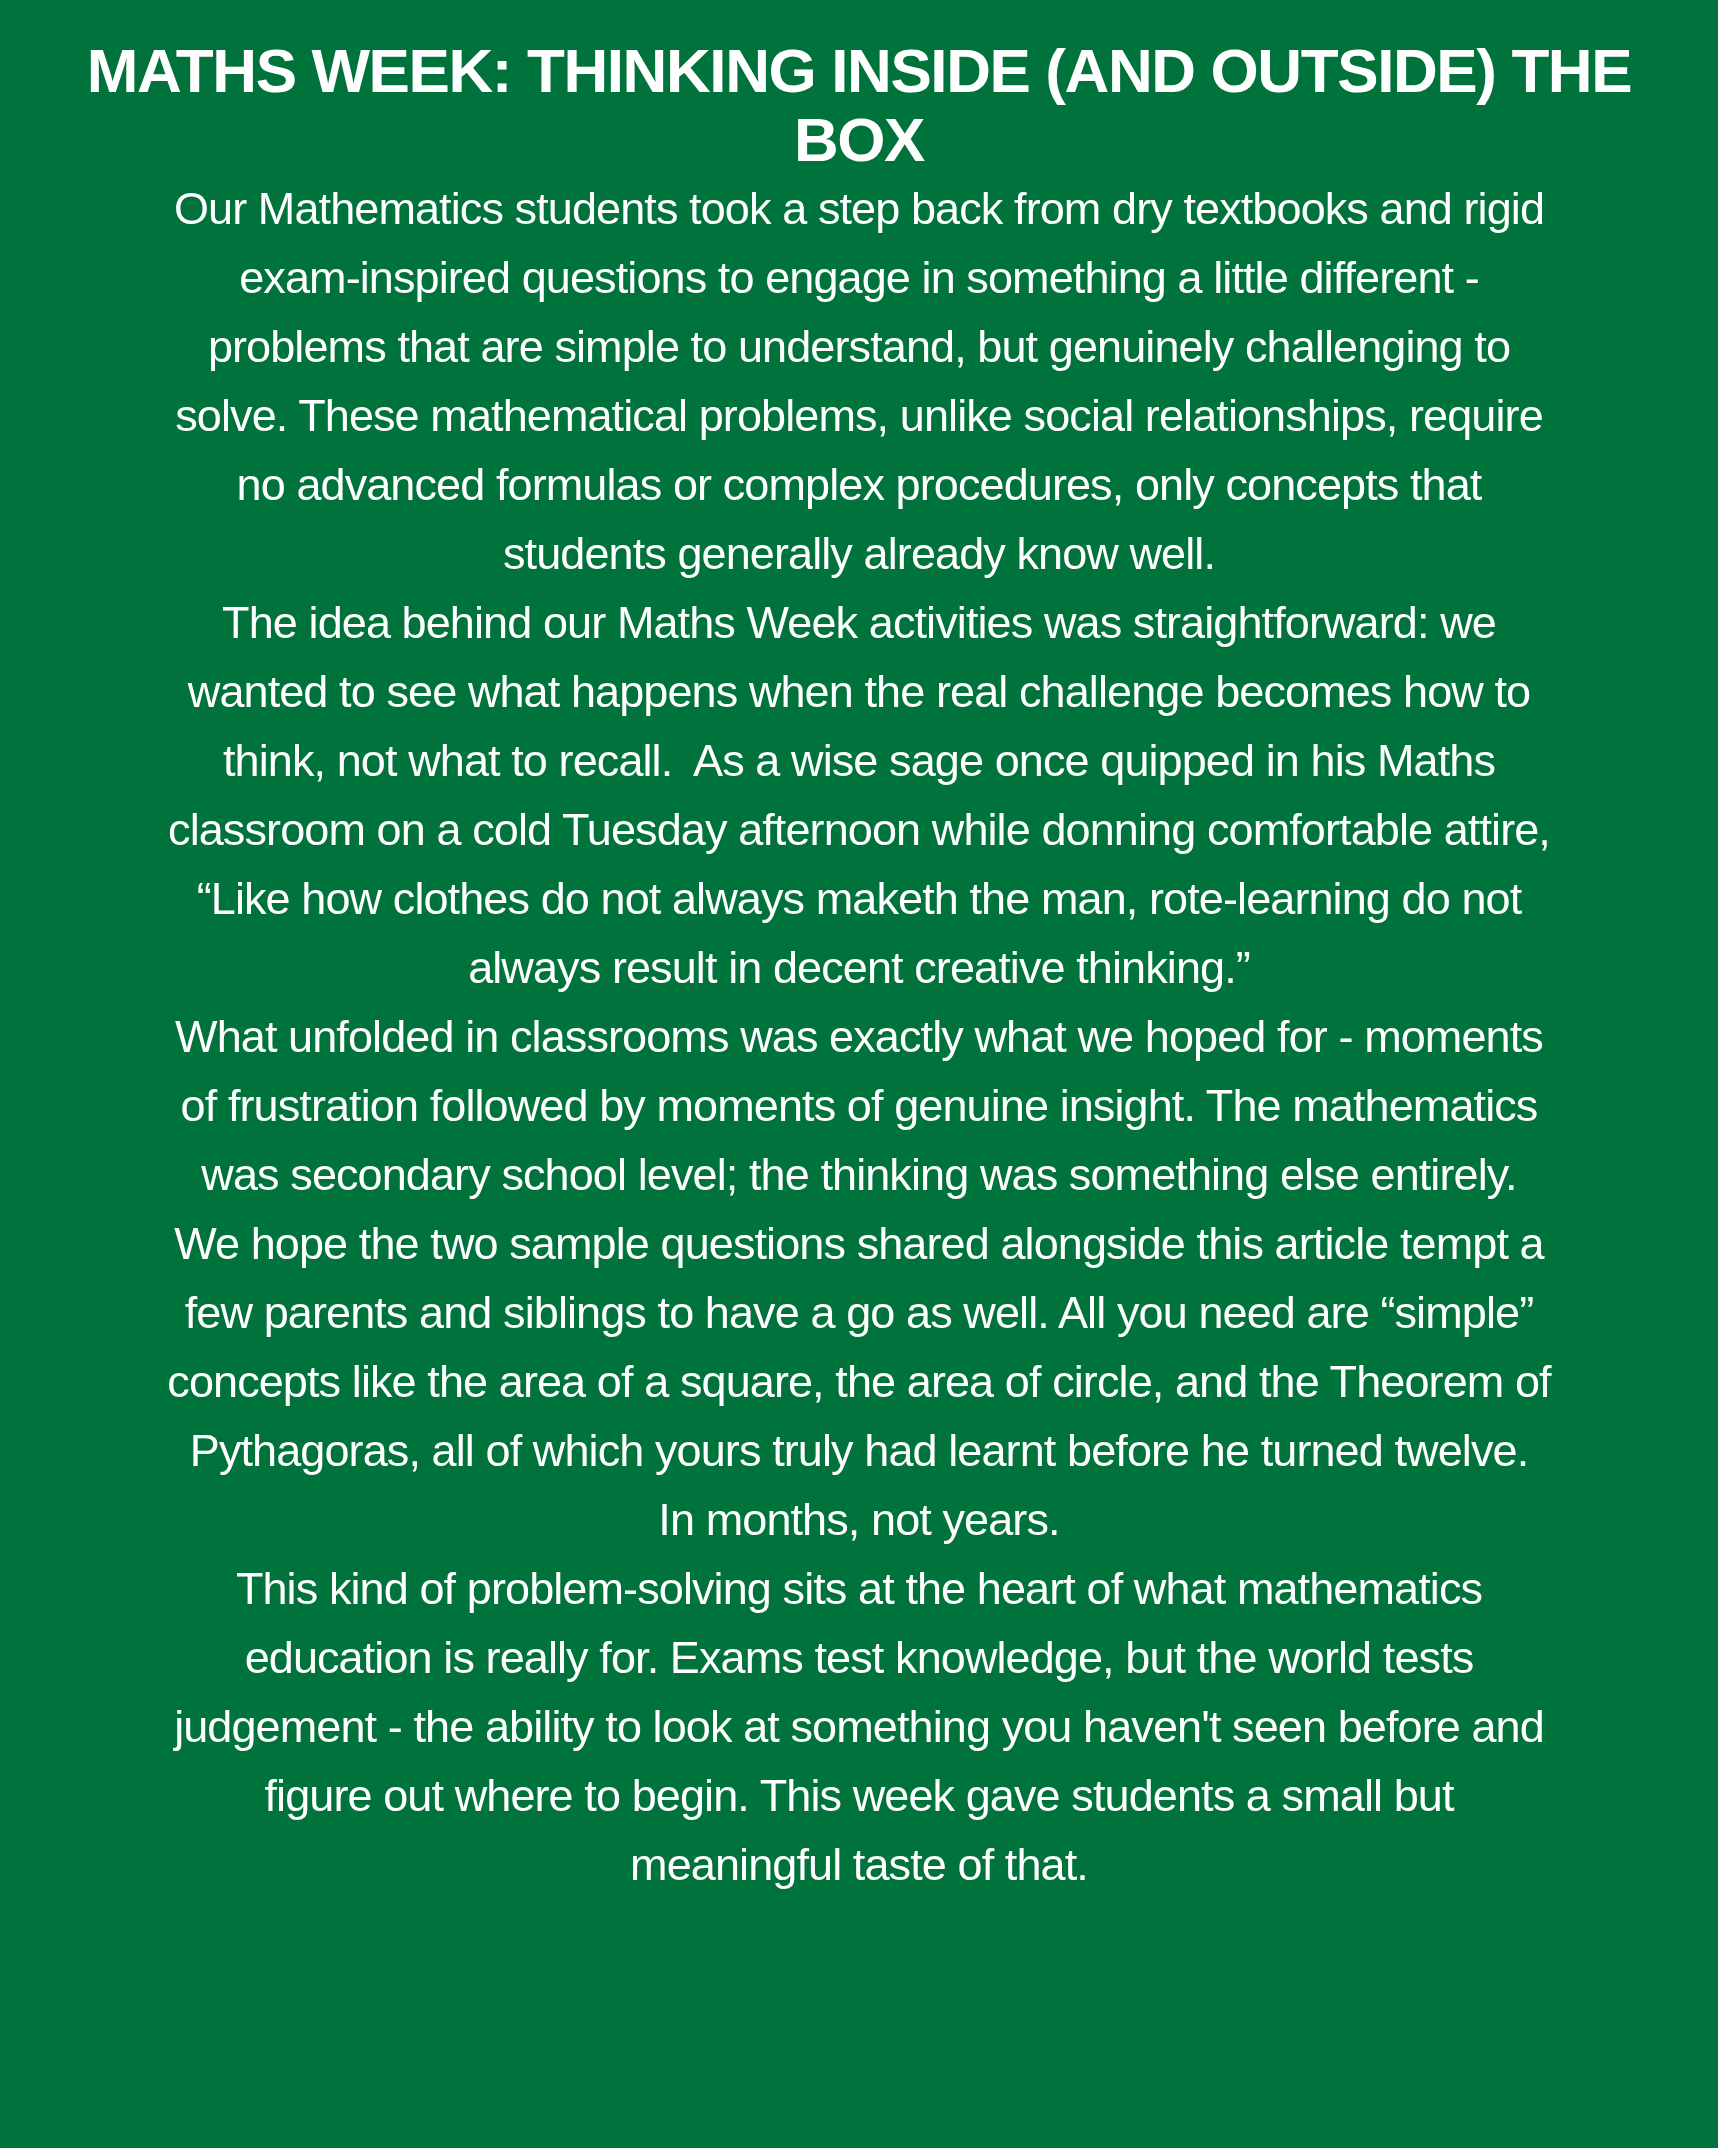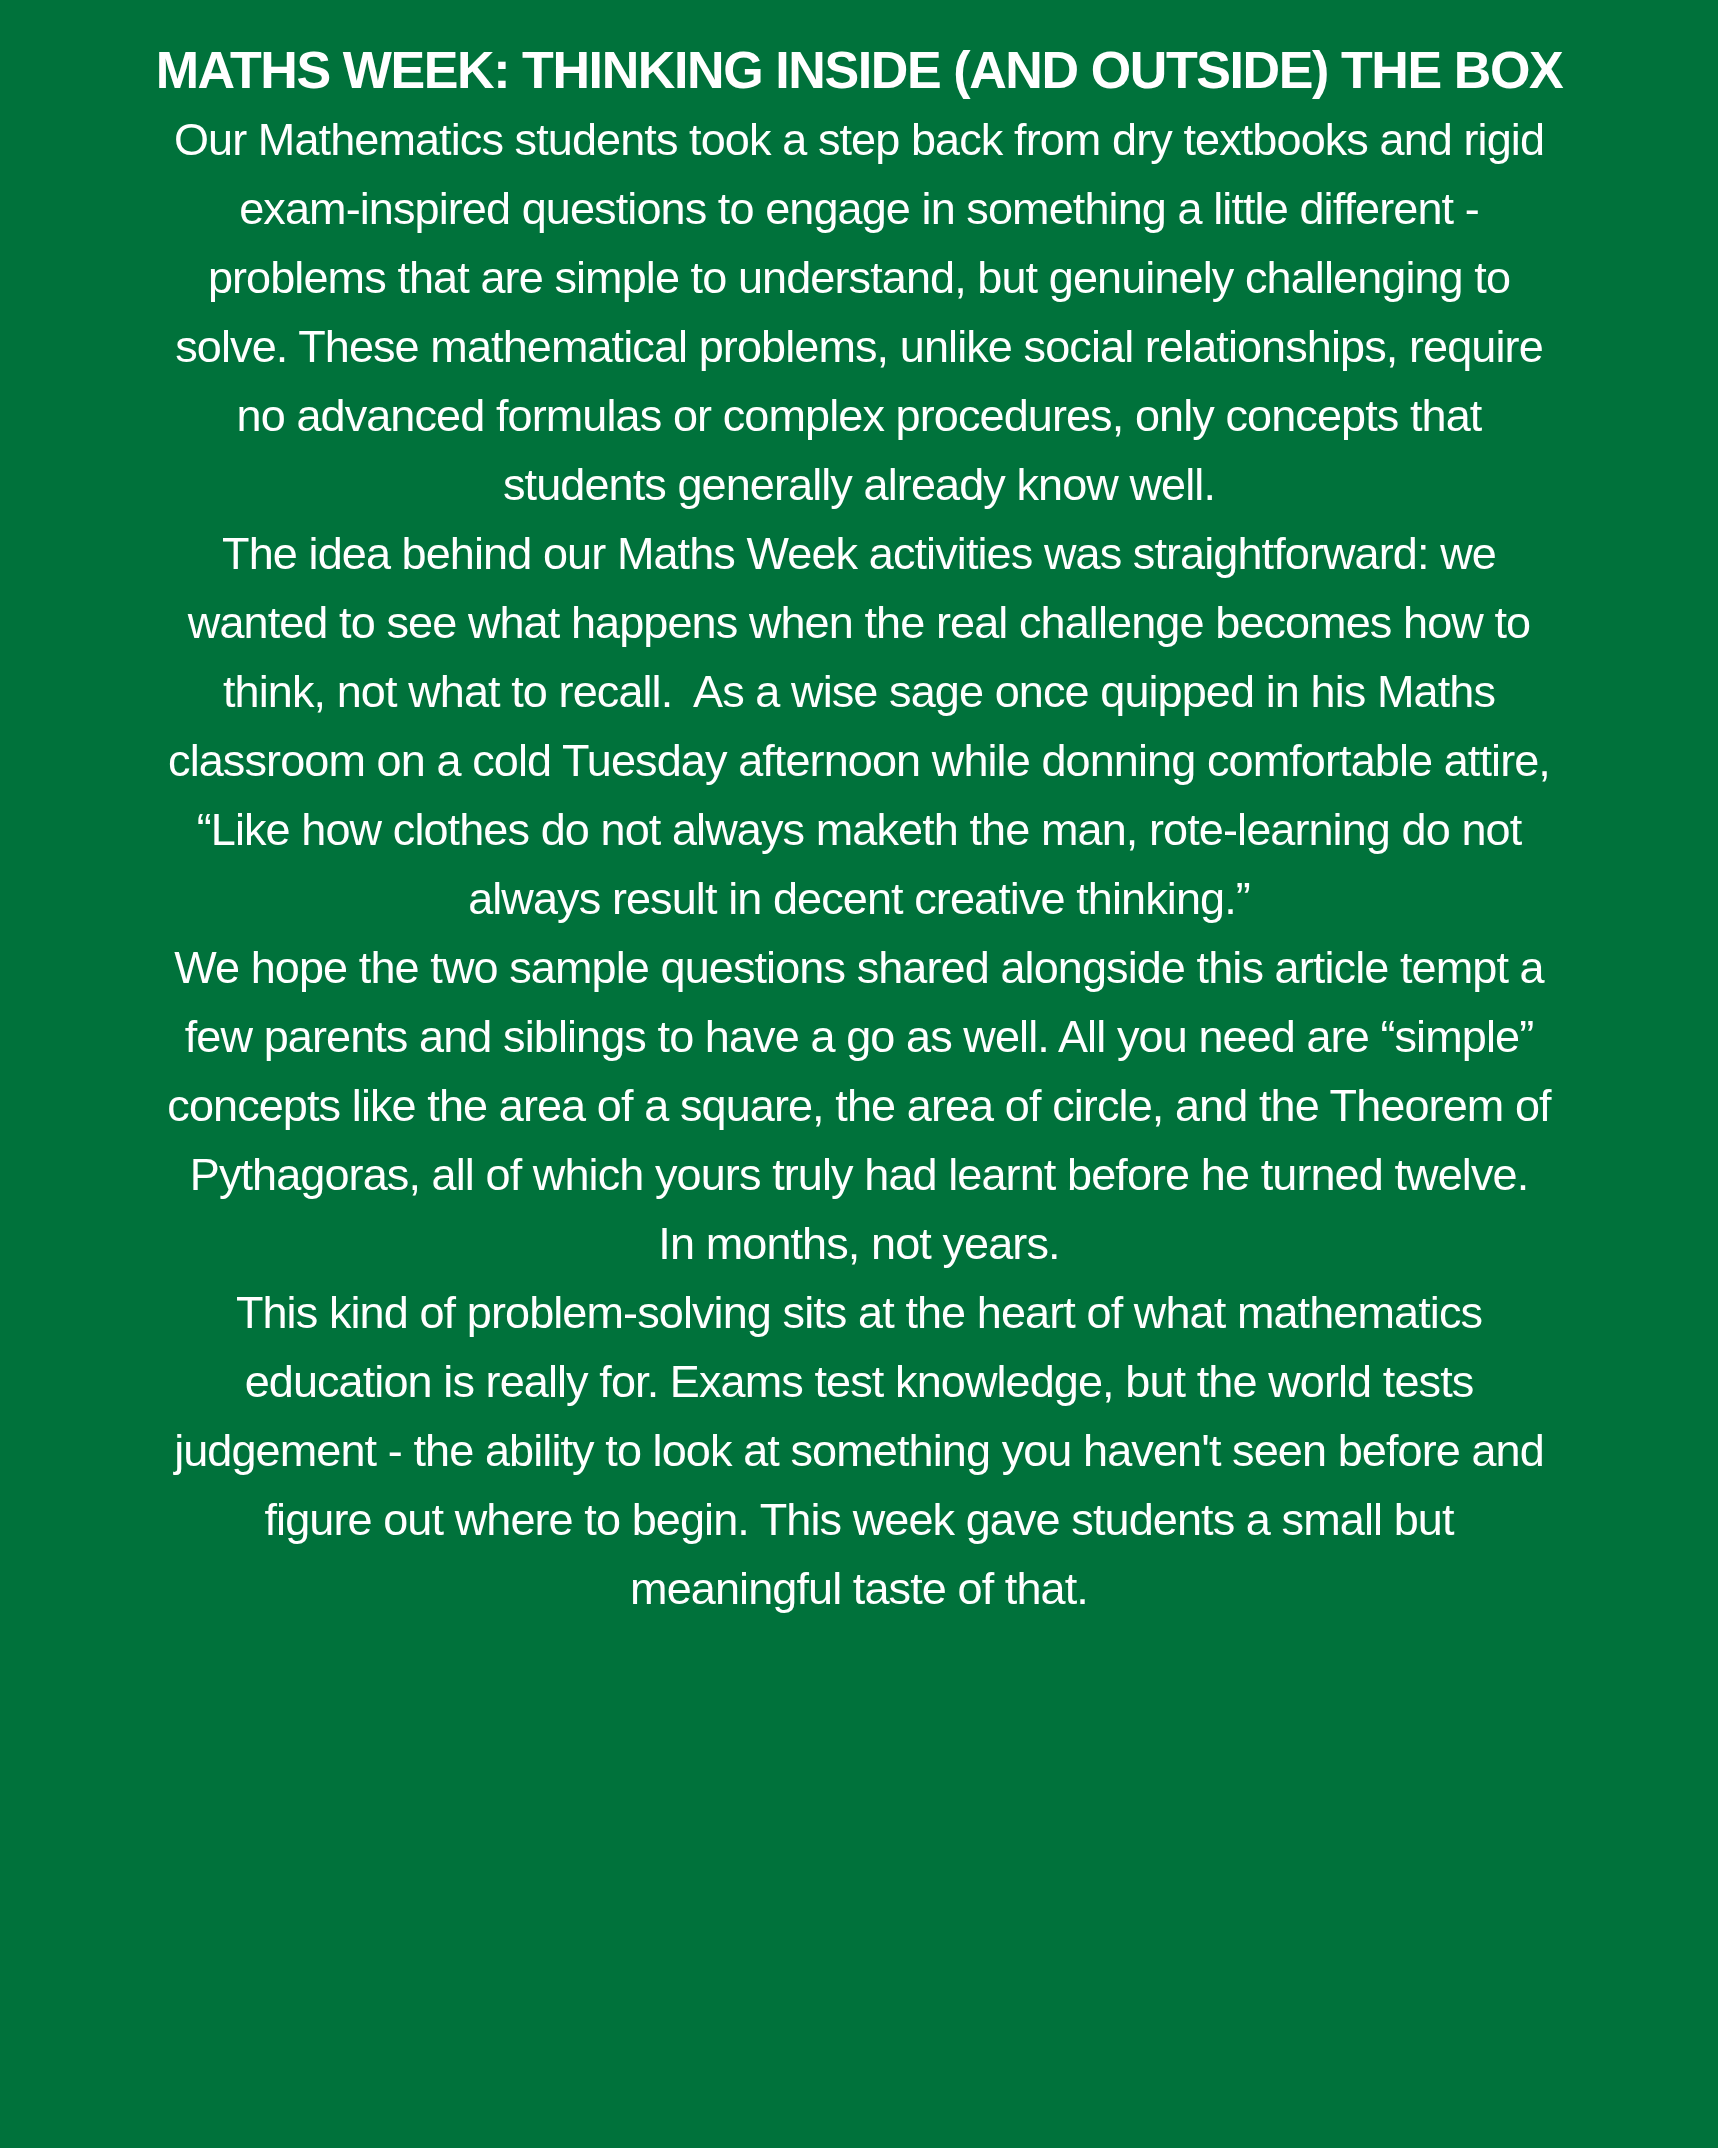--- a/index.html
+++ b/index.html
@@ -16,21 +16,21 @@
     box-sizing: border-box;
     width: 1718px;
     height: 2148px;
     padding: 36px 25.5px 0 25.5px;
     font-family: "Liberation Sans", "DejaVu Sans", sans-serif;
     color: #FFFFFF;
     text-align: center;
   }
   .article-title {
     margin: 0;
-    font-size: 52px;
+    font-size: 62px;
     font-weight: 700;
     line-height: 69px;
     letter-spacing: -1.4px;
     white-space: pre-wrap;
   }
   .article-paragraph {
     margin: 0;
     font-size: 45px;
     font-weight: 400;
     line-height: 69px;
@@ -48,20 +48,23 @@
 problems that are simple to understand, but genuinely challenging to
 solve. These mathematical problems, unlike social relationships, require
 no advanced formulas or complex procedures, only concepts that
 students generally already know well.</p>
   <p class="article-paragraph">The idea behind our Maths Week activities was straightforward: we
 wanted to see what happens when the real challenge becomes how to
 think, not what to recall.  As a wise sage once quipped in his Maths
 classroom on a cold Tuesday afternoon while donning comfortable attire,
 “Like how clothes do not always maketh the man, rote-learning do not
 always result in decent creative thinking.”</p>
+  <p class="article-paragraph">What unfolded in classrooms was exactly what we hoped for - moments
+of frustration followed by moments of genuine insight. The mathematics
+was secondary school level; the thinking was something else entirely.</p>
   <p class="article-paragraph">We hope the two sample questions shared alongside this article tempt a
 few parents and siblings to have a go as well. All you need are “simple”
 concepts like the area of a square, the area of circle, and the Theorem of
 Pythagoras, all of which yours truly had learnt before he turned twelve.
 In months, not years.</p>
   <p class="article-paragraph">This kind of problem-solving sits at the heart of what mathematics
 education is really for. Exams test knowledge, but the world tests
 judgement - the ability to look at something you haven't seen before and
 figure out where to begin. This week gave students a small but
 meaningful taste of that.</p>

